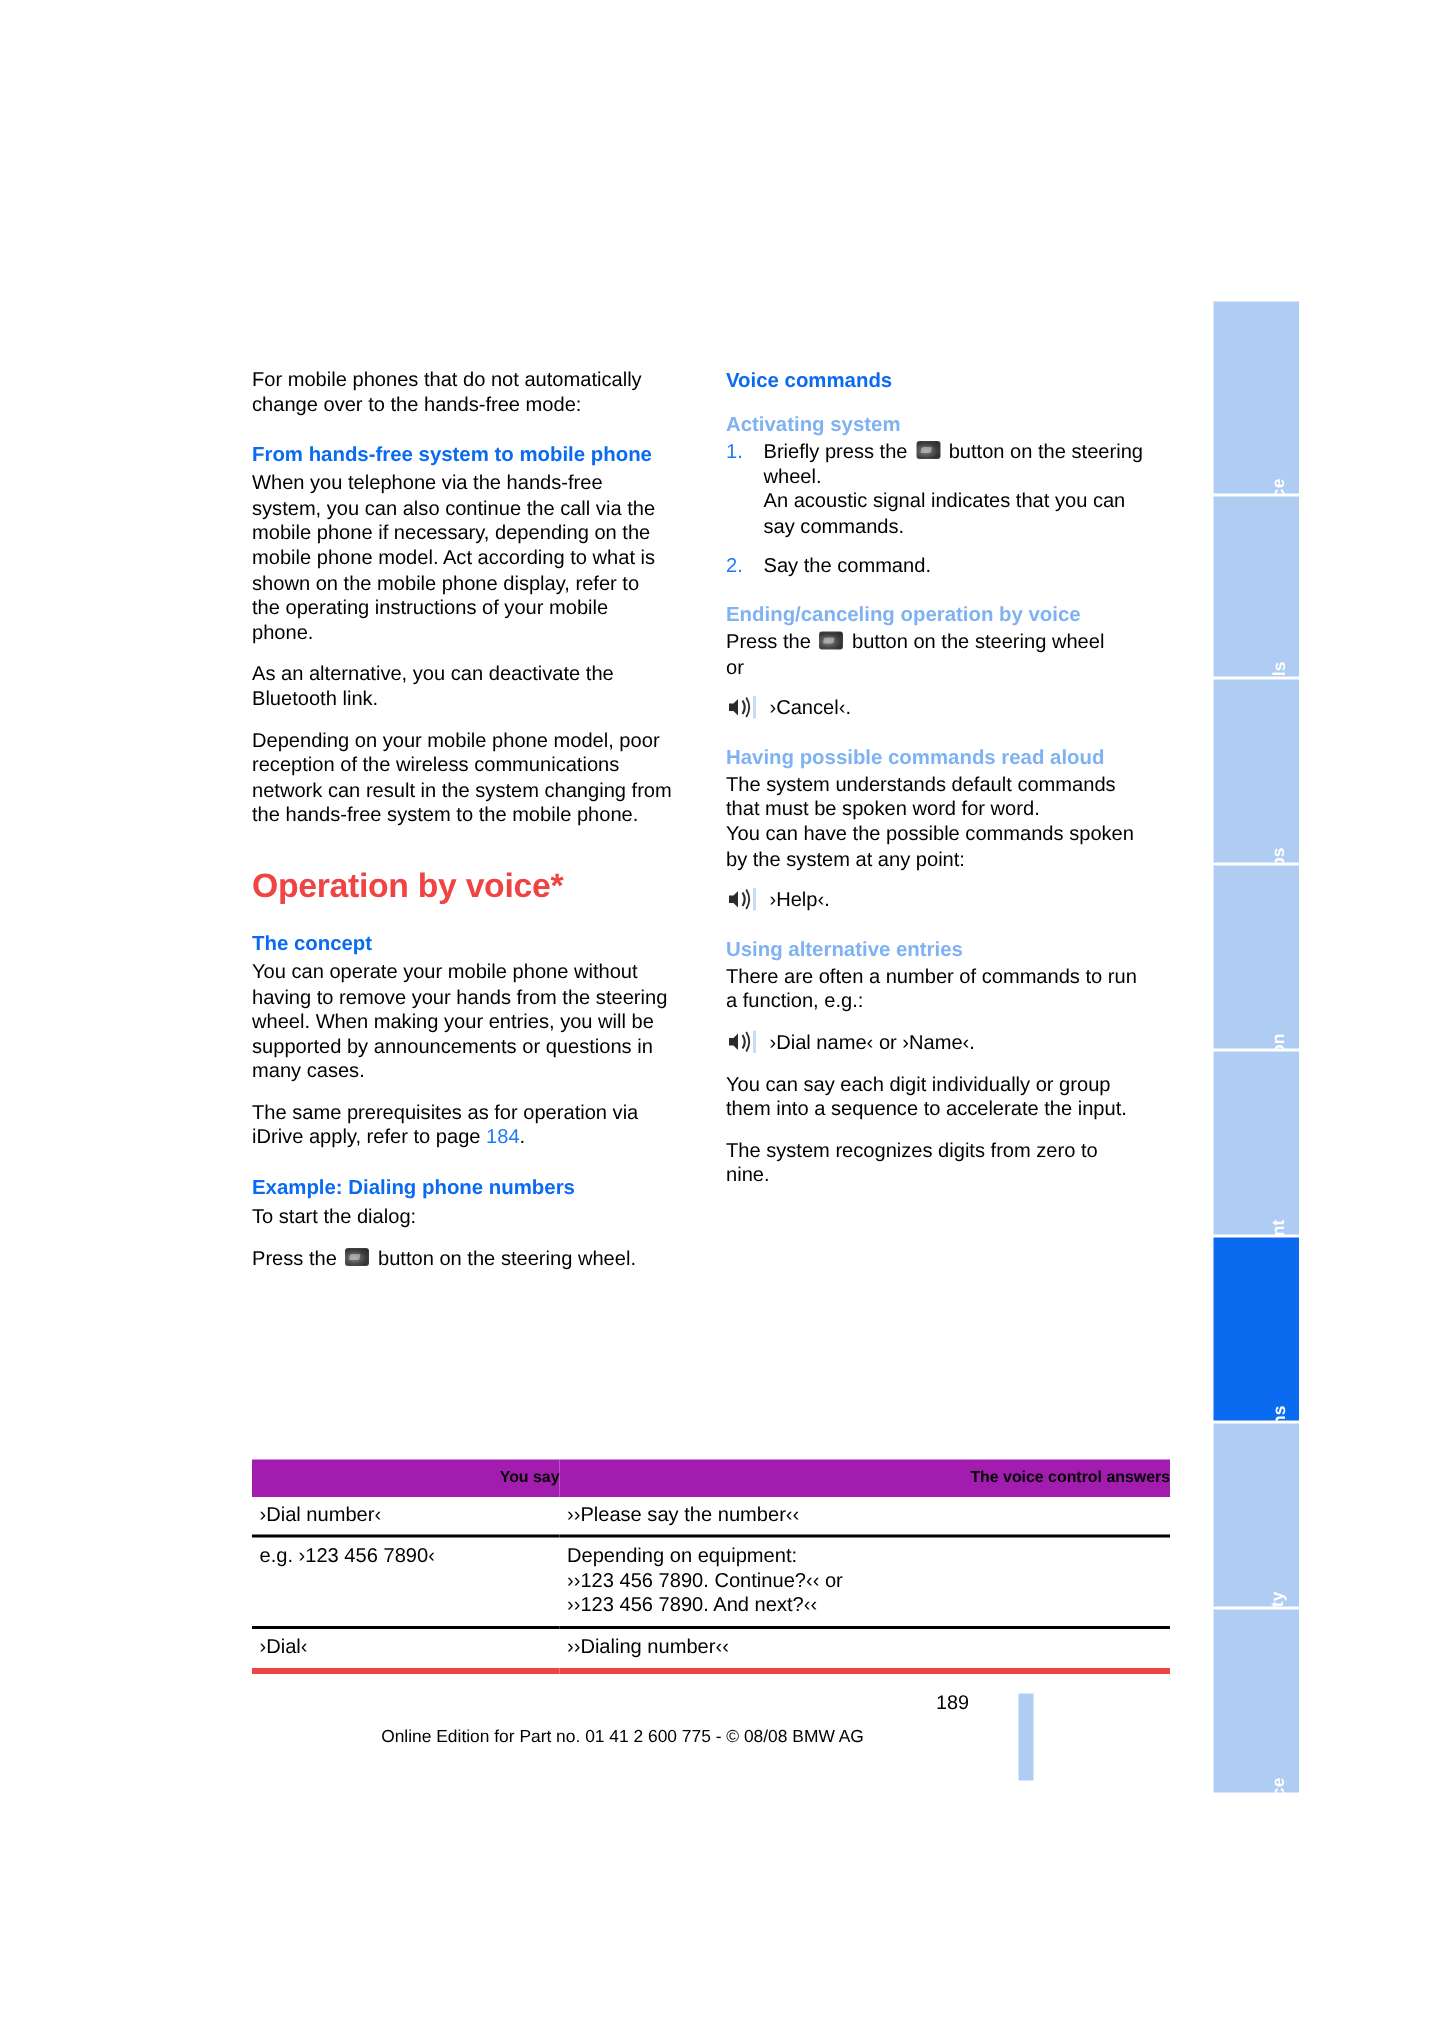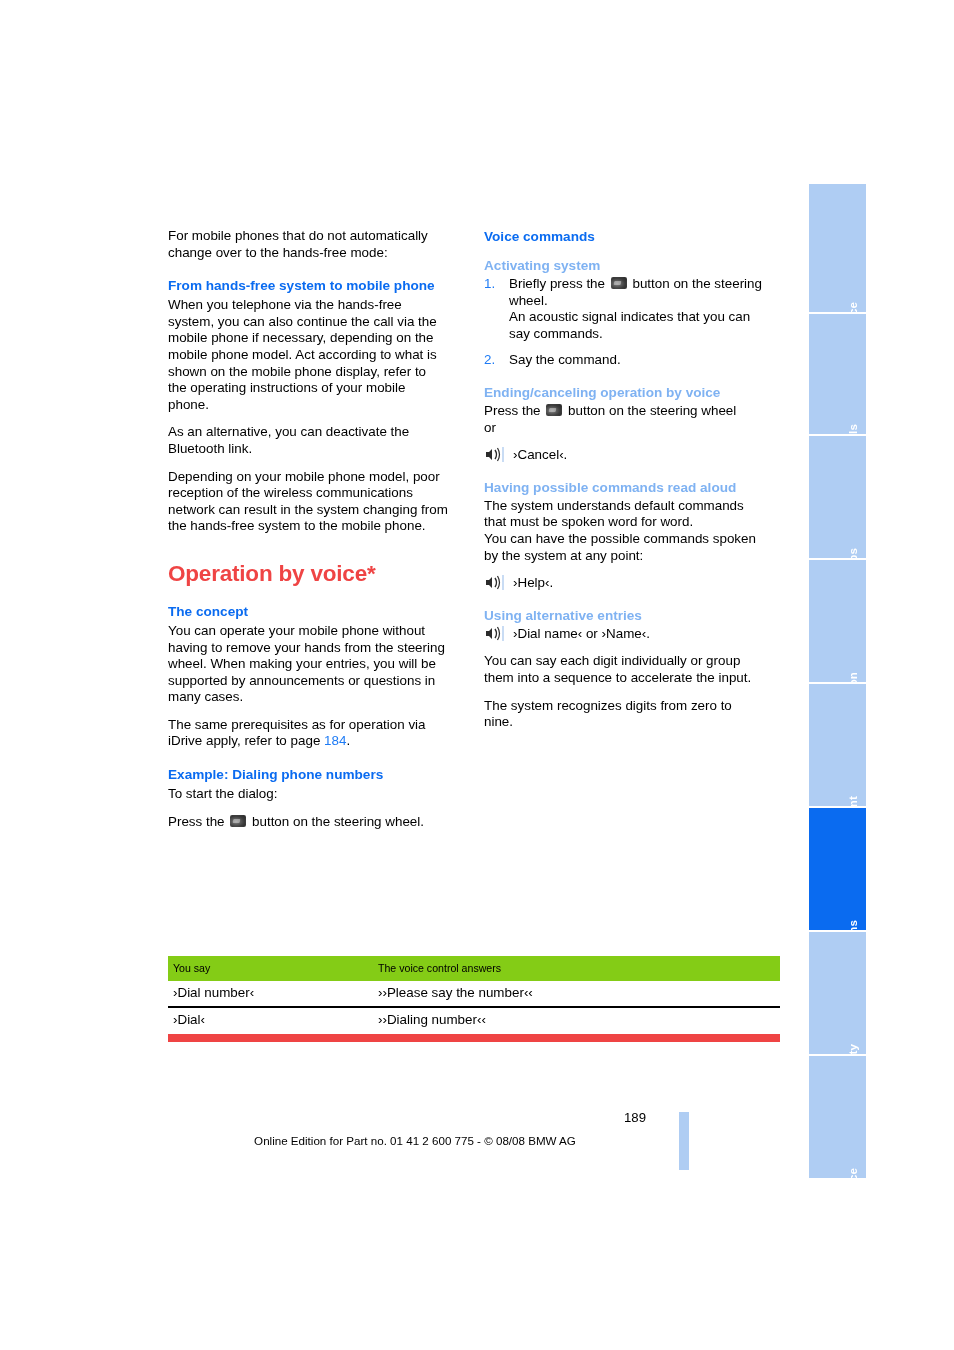--- a/index.html
+++ b/index.html
@@ -12,21 +12,21 @@
     height: 1350px;
     position: relative;
     font-family: "Liberation Sans", sans-serif;
     color: #000000;
     overflow: hidden;
   }
 
   
   .page {
     position: absolute;
-    left: 0; top: 0;
+    left: 0; top: 17px;
     width: 954px;
     height: 1023px;
   }
 
   
   .col {
     position: absolute;
     width: 280px;
     font-size: 13.4px;
     line-height: 16.6px;
@@ -126,37 +126,37 @@
   .vtable {
     position: absolute;
     left: 168px;
     top: 956px;
     width: 612px;
     border-collapse: collapse;
     font-size: 13.4px;
     line-height: 16.6px;
   }
   .vtable th {
-    background: #84cc16;
+    background: #a21caf;
     font-size: 10.6px;
-    font-weight: normal;
-    text-align: left;
+    font-weight: bold;
+    text-align: right;
     padding: 4px 0 4px 5px;
     color: #000;
     height: 15px;
     vertical-align: middle;
   }
   .vtable td {
     padding: 4px 0 5px 5px;
     vertical-align: top;
     border-bottom: 2px solid #000000;
     background: #ffffff;
   }
   .vtable tr.last td {
-    border-bottom: 8px solid #ef4444;
+    border-bottom: 4px solid #ef4444;
   }
   .vtable col.c1 { width: 205px; }
 
   
   .footer {
     position: absolute;
     left: 0;
     top: 1110px;
     width: 954px;
   }
@@ -265,20 +265,21 @@
     <h3 class="subsect">Having possible commands read aloud</h3>
     <p style="margin-bottom:0">The system understands default commands that must be spoken word for word.</p>
     <p>You can have the possible commands spoken by the system at any point:</p>
     <p class="cmdline"><span class="voiceicon"><svg width="18" height="15" viewBox="0 0 18 15">
         <path d="M2 5 L5 5 L8 2 L8 13 L5 10 L2 10 Z" fill="#2b2b2b"></path>
         <path d="M11 3 Q14 7.5 11 12" stroke="#2b2b2b" stroke-width="1.4" fill="none"></path>
         <path d="M13.5 1 Q17.5 7.5 13.5 14" stroke="#2b2b2b" stroke-width="1.2" fill="none"></path>
         </svg></span><span>›Help‹.</span></p>
 
     <h3 class="subsect">Using alternative entries</h3>
+    <p>There are often a number of commands to run a function, e.g.:</p>
     <p class="cmdline"><span class="voiceicon"><svg width="18" height="15" viewBox="0 0 18 15">
         <path d="M2 5 L5 5 L8 2 L8 13 L5 10 L2 10 Z" fill="#2b2b2b"></path>
         <path d="M11 3 Q14 7.5 11 12" stroke="#2b2b2b" stroke-width="1.4" fill="none"></path>
         <path d="M13.5 1 Q17.5 7.5 13.5 14" stroke="#2b2b2b" stroke-width="1.2" fill="none"></path>
         </svg></span><span>›Dial name‹ or ›Name‹.</span></p>
     <p>You can say each digit individually or group them into a sequence to accelerate the input.</p>
     <p>The system recognizes digits from zero to nine.</p>
   </div>
 
   <table class="vtable">
@@ -292,20 +293,28 @@
         <th>The voice control answers</th>
       </tr>
     </thead>
     <tbody>
       <tr>
         <td>›Dial number‹</td>
         <td>
           <div>››Please say the number‹‹</div>
         </td>
       </tr>
+      <tr>
+        <td>e.g. ›123 456 7890‹</td>
+        <td>
+          <div>Depending on equipment:</div>
+          <div>››123 456 7890. Continue?‹‹ or</div>
+          <div>››123 456 7890. And next?‹‹</div>
+        </td>
+      </tr>
       <tr class="last">
         <td>›Dial‹</td>
         <td>
           <div>››Dialing number‹‹</div>
         </td>
       </tr>
     </tbody>
   </table>
 
   <div class="footer">

